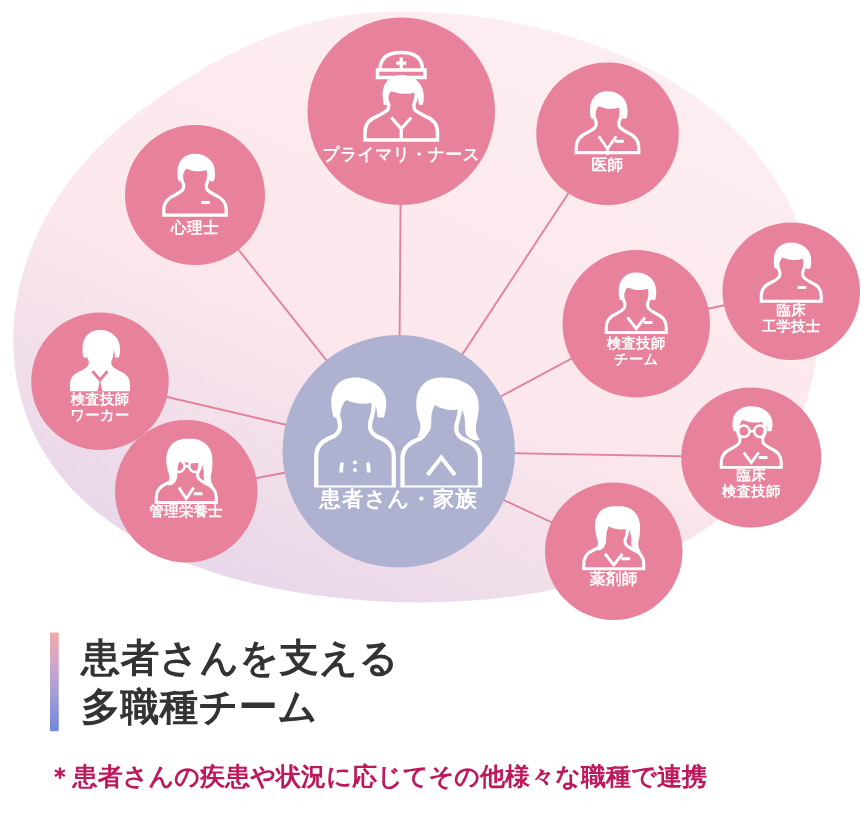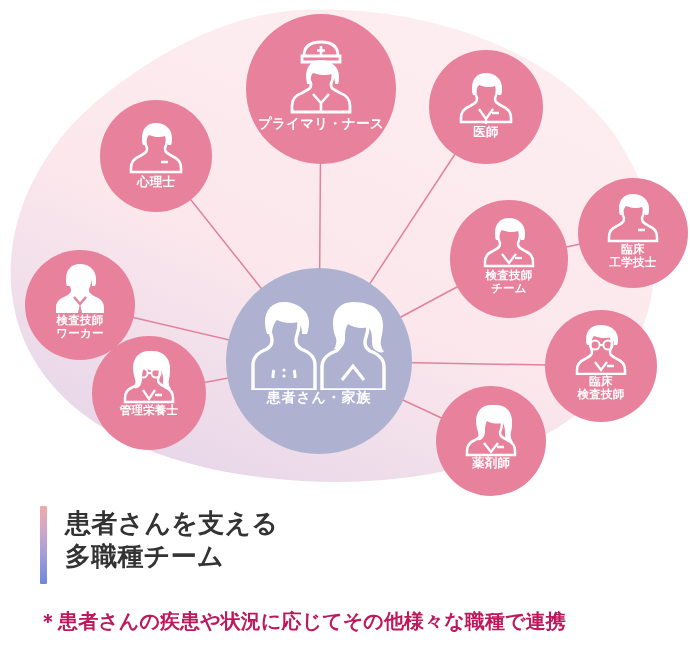--- a/index.html
+++ b/index.html
@@ -61,21 +61,21 @@
     line-height: 1.12;
     letter-spacing: 0.02em;
     white-space: pre-line;
   }
 
   
   .node.sz-lg .node-label { font-size: 13.5px; }
   .node.sz-md .node-label { font-size: 12.5px; }
   .node.sz-sm .node-label { font-size: 11.5px; }
   .node.center .node-label {
-    font-size: 14px;
+    font-size: 17px;
     letter-spacing: 0.06em;
     font-weight: bold;
   }
 
   
   #caption {
     position: absolute;
     left: 0;
     top: 498px;
     width: 690px;
@@ -92,21 +92,21 @@
 
   #title-bar {
     width: 7px;
     min-height: 78px;
     margin-right: 18px;
     background: linear-gradient(to bottom, #eeaaa6 0%, #d3a6c8 30%, #a39ed8 62%, #6e87d8 100%);
     border-radius: 1px;
   }
 
   #title-text {
-    font-size: 26px;
+    font-size: 31px;
     font-weight: bold;
     color: #333333;
     line-height: 1.26;
     letter-spacing: 0.01em;
     white-space: pre-line;
     padding-top: 1px;
   }
 
   #footnote {
     position: absolute;

